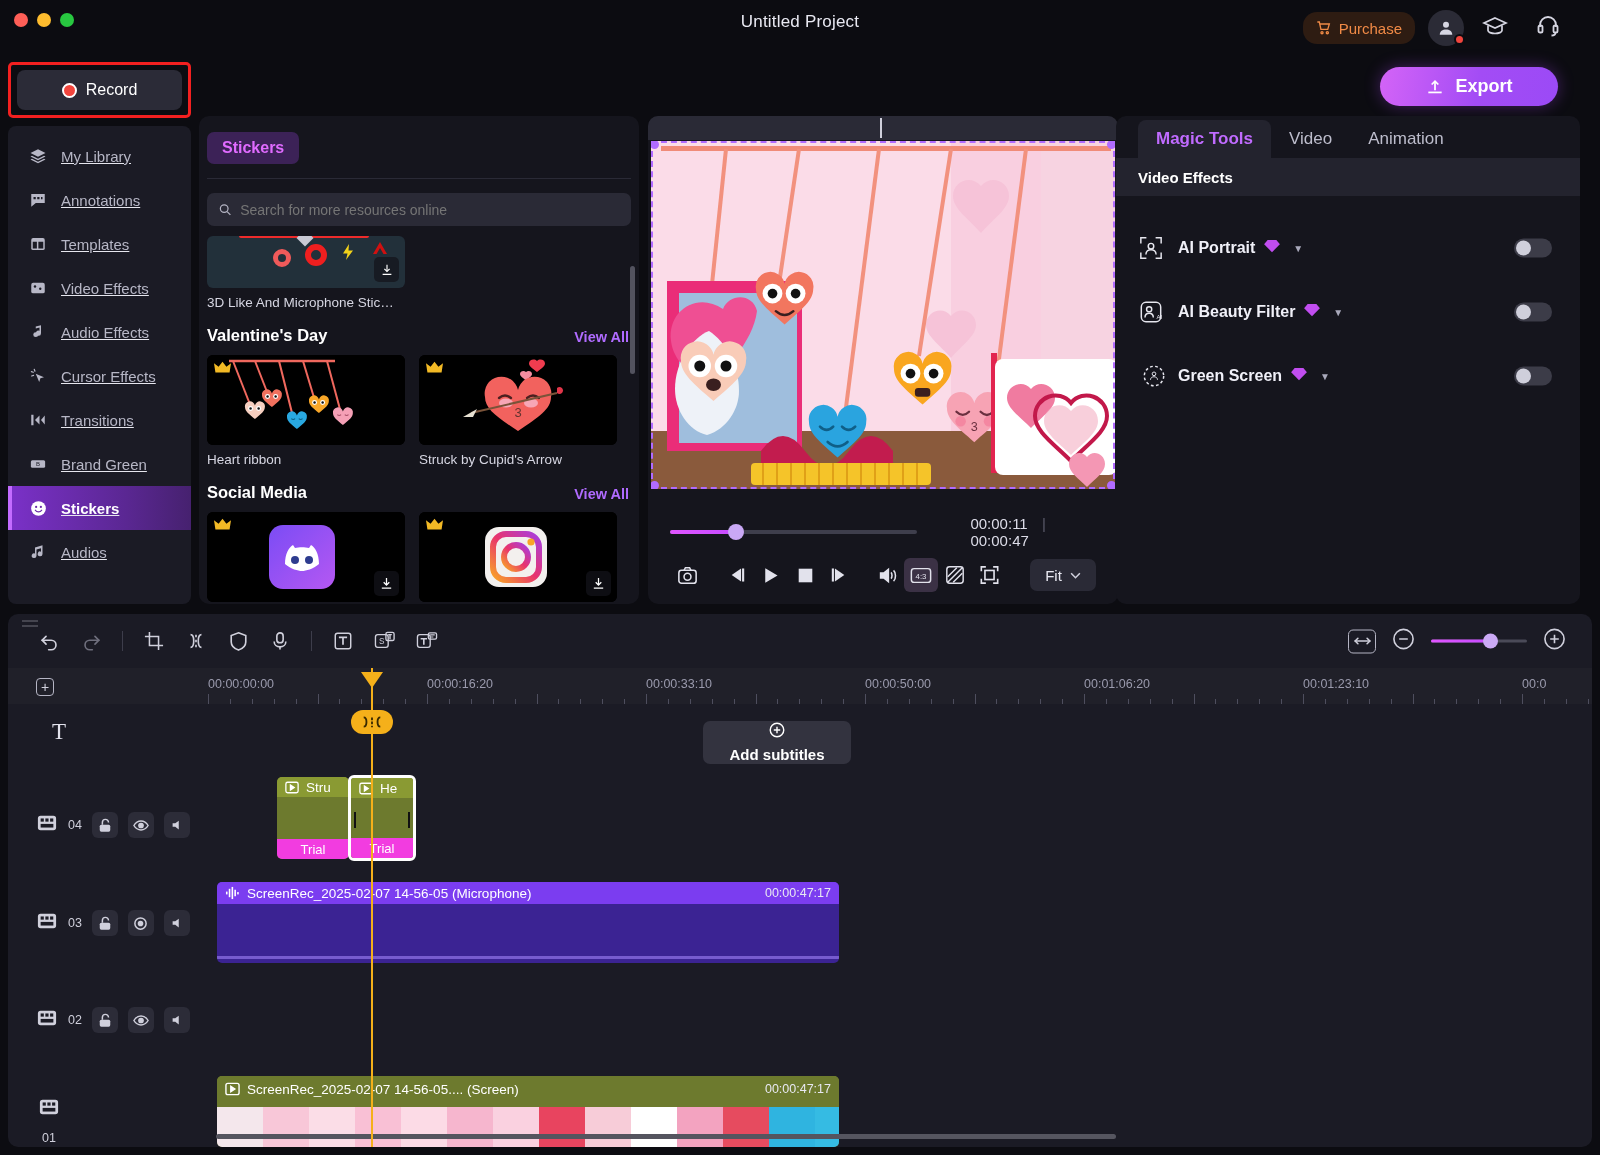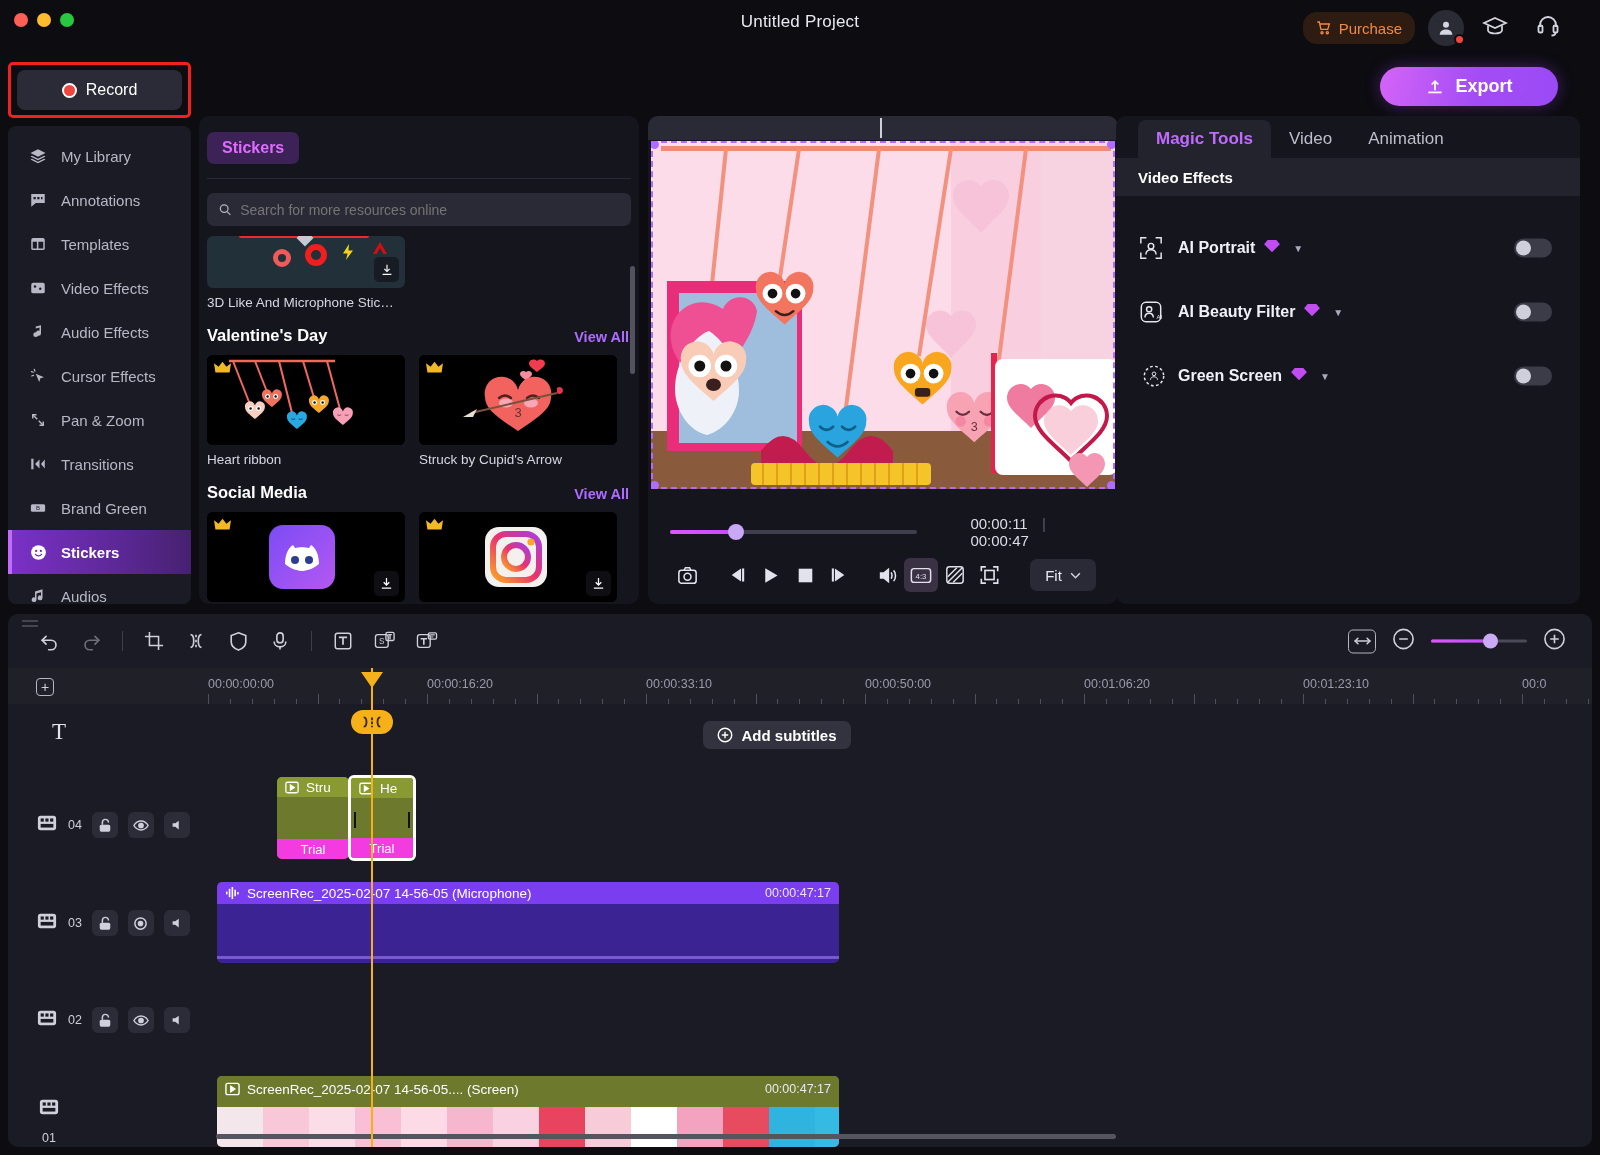--- a/index.html
+++ b/index.html
@@ -56,21 +56,21 @@
   .record-btn{
     position:absolute; left:6px; top:5px; width:165px; height:40px;
     background:#2b2b37; border-radius:8px; display:flex; align-items:center;
     justify-content:center; gap:9px; cursor:pointer; font-size:16px; color:#fff;
   }
   .rec-dot{width:15px;height:15px;border-radius:50%;border:2px solid #fff;background:#f2453d;}
 
   
   .sidebar{
     position:absolute; left:8px; top:126px; width:183px; height:478px;
-    background:#1b1b25; border-radius:8px; padding-top:8px; overflow:hidden;
+    background:#1b1b25; border-radius:8px; padding-top:8px; overflow:hidden;text-decoration:underline;
   }
   .side-item{
     height:44px; display:flex; align-items:center; gap:13px; padding-left:20px;
     color:#b7b7c6; font-size:15px; cursor:pointer; position:relative;
   }
   .side-item.active{
     background:linear-gradient(90deg,#7b31c9 0%,#5a2792 65%,#46216f 100%);
     color:#fff; font-weight:bold;
   }
   .side-item.active::before{content:"";position:absolute;left:0;top:0;width:4px;height:100%;background:#c36bff;}
@@ -178,22 +178,22 @@
   .trk-head{position:absolute;left:0;display:flex;align-items:center;gap:10px;padding-left:28px;height:42px;}
   .trk-num{font-size:12.5px;color:#cfcfdb;}
   .trk-btn{width:26px;height:26px;border-radius:6px;background:#2c2c38;display:flex;align-items:center;justify-content:center;cursor:pointer;}
 
   .playhead{position:absolute;left:363px;top:54px;width:2px;height:479px;background:#f5b01a;z-index:30;}
   .ph-head{position:absolute;left:-10px;top:4px;width:22px;height:16px;background:#f5b01a;
     clip-path:polygon(0 0,100% 0,50% 100%);}
   .ph-badge{position:absolute;left:-20px;top:42px;width:42px;height:24px;border-radius:12px;background:#f5b01a;
     display:flex;align-items:center;justify-content:center;cursor:pointer;}
 
-  .add-sub{position:absolute;left:703px;top:721px;width:148px;height:28px;background:#33333f;border-radius:7px;
-    display:flex;align-items:center;justify-content:center;gap:8px;font-size:15px;font-weight:bold;color:#fff;cursor:pointer;z-index:25;}
+  .add-sub{position:absolute;left:703px;top:721px;width:148px;height:43px;background:#33333f;border-radius:7px;
+    display:flex;align-items:center;justify-content:center;gap:8px;font-size:15px;font-weight:bold;color:#fff;cursor:pointer;z-index:25;flex-direction:column;}
 
   .clip{position:absolute;border-radius:5px;overflow:hidden;cursor:pointer;}
   .clip-hd{height:20px;display:flex;align-items:center;padding:0 8px;gap:7px;font-size:13.5px;color:#fff;white-space:nowrap;}
   .clip-dur{margin-left:auto;font-size:12.5px;color:#e8e8f2;}
   .trial{position:absolute;left:0;bottom:0;width:100%;height:20px;background:#f23ce0;
     display:flex;align-items:center;justify-content:center;font-size:13px;color:#fff;}
   .tl-hscroll{position:absolute;left:208px;bottom:8px;width:900px;height:5px;border-radius:3px;background:#55555f;cursor:pointer;}
 
   .film-strip{position:absolute;left:0;bottom:0;width:100%;height:40px;display:flex;}
   .film-cell{flex:1 0 auto;height:40px;}
@@ -322,31 +322,20 @@
   <div class="side-item">
     <span class="side-ico">
       <svg width="18" height="18" viewBox="0 0 24 24" fill="#b7b7c6">
           <path d="M9 9l11 4.5-4.8 1.5-1.6 4.9z"></path>
           <path d="M7 3l.9 2.6M3.2 6.2 5.8 7M3.5 12l2.6-.8" stroke="#b7b7c6" stroke-width="1.6" stroke-linecap="round"></path>
         </svg>
     </span>
     <span>Cursor Effects</span>
   </div>
 
-  <div class="side-item">
-    <span class="side-ico">
-      <svg width="18" height="18" viewBox="0 0 24 24" fill="none" stroke="#b7b7c6" stroke-width="1.9">
-          <path d="M5 10V5h5"></path>
-          <path d="M5 5l6 6"></path>
-          <path d="M19 14v5h-5"></path>
-          <path d="M19 19l-6-6"></path>
-        </svg>
-    </span>
-    <span>Pan &amp; Zoom</span>
-  </div>
 
   <div class="side-item">
     <span class="side-ico">
       <svg width="18" height="18" viewBox="0 0 24 24" fill="#b7b7c6">
           <path d="M3 5h3v14H3z"></path>
           <path d="M8 12l6-6v12z"></path>
           <path d="M16 12l5-6v12z"></path>
         </svg>
     </span>
     <span>Transitions</span>

